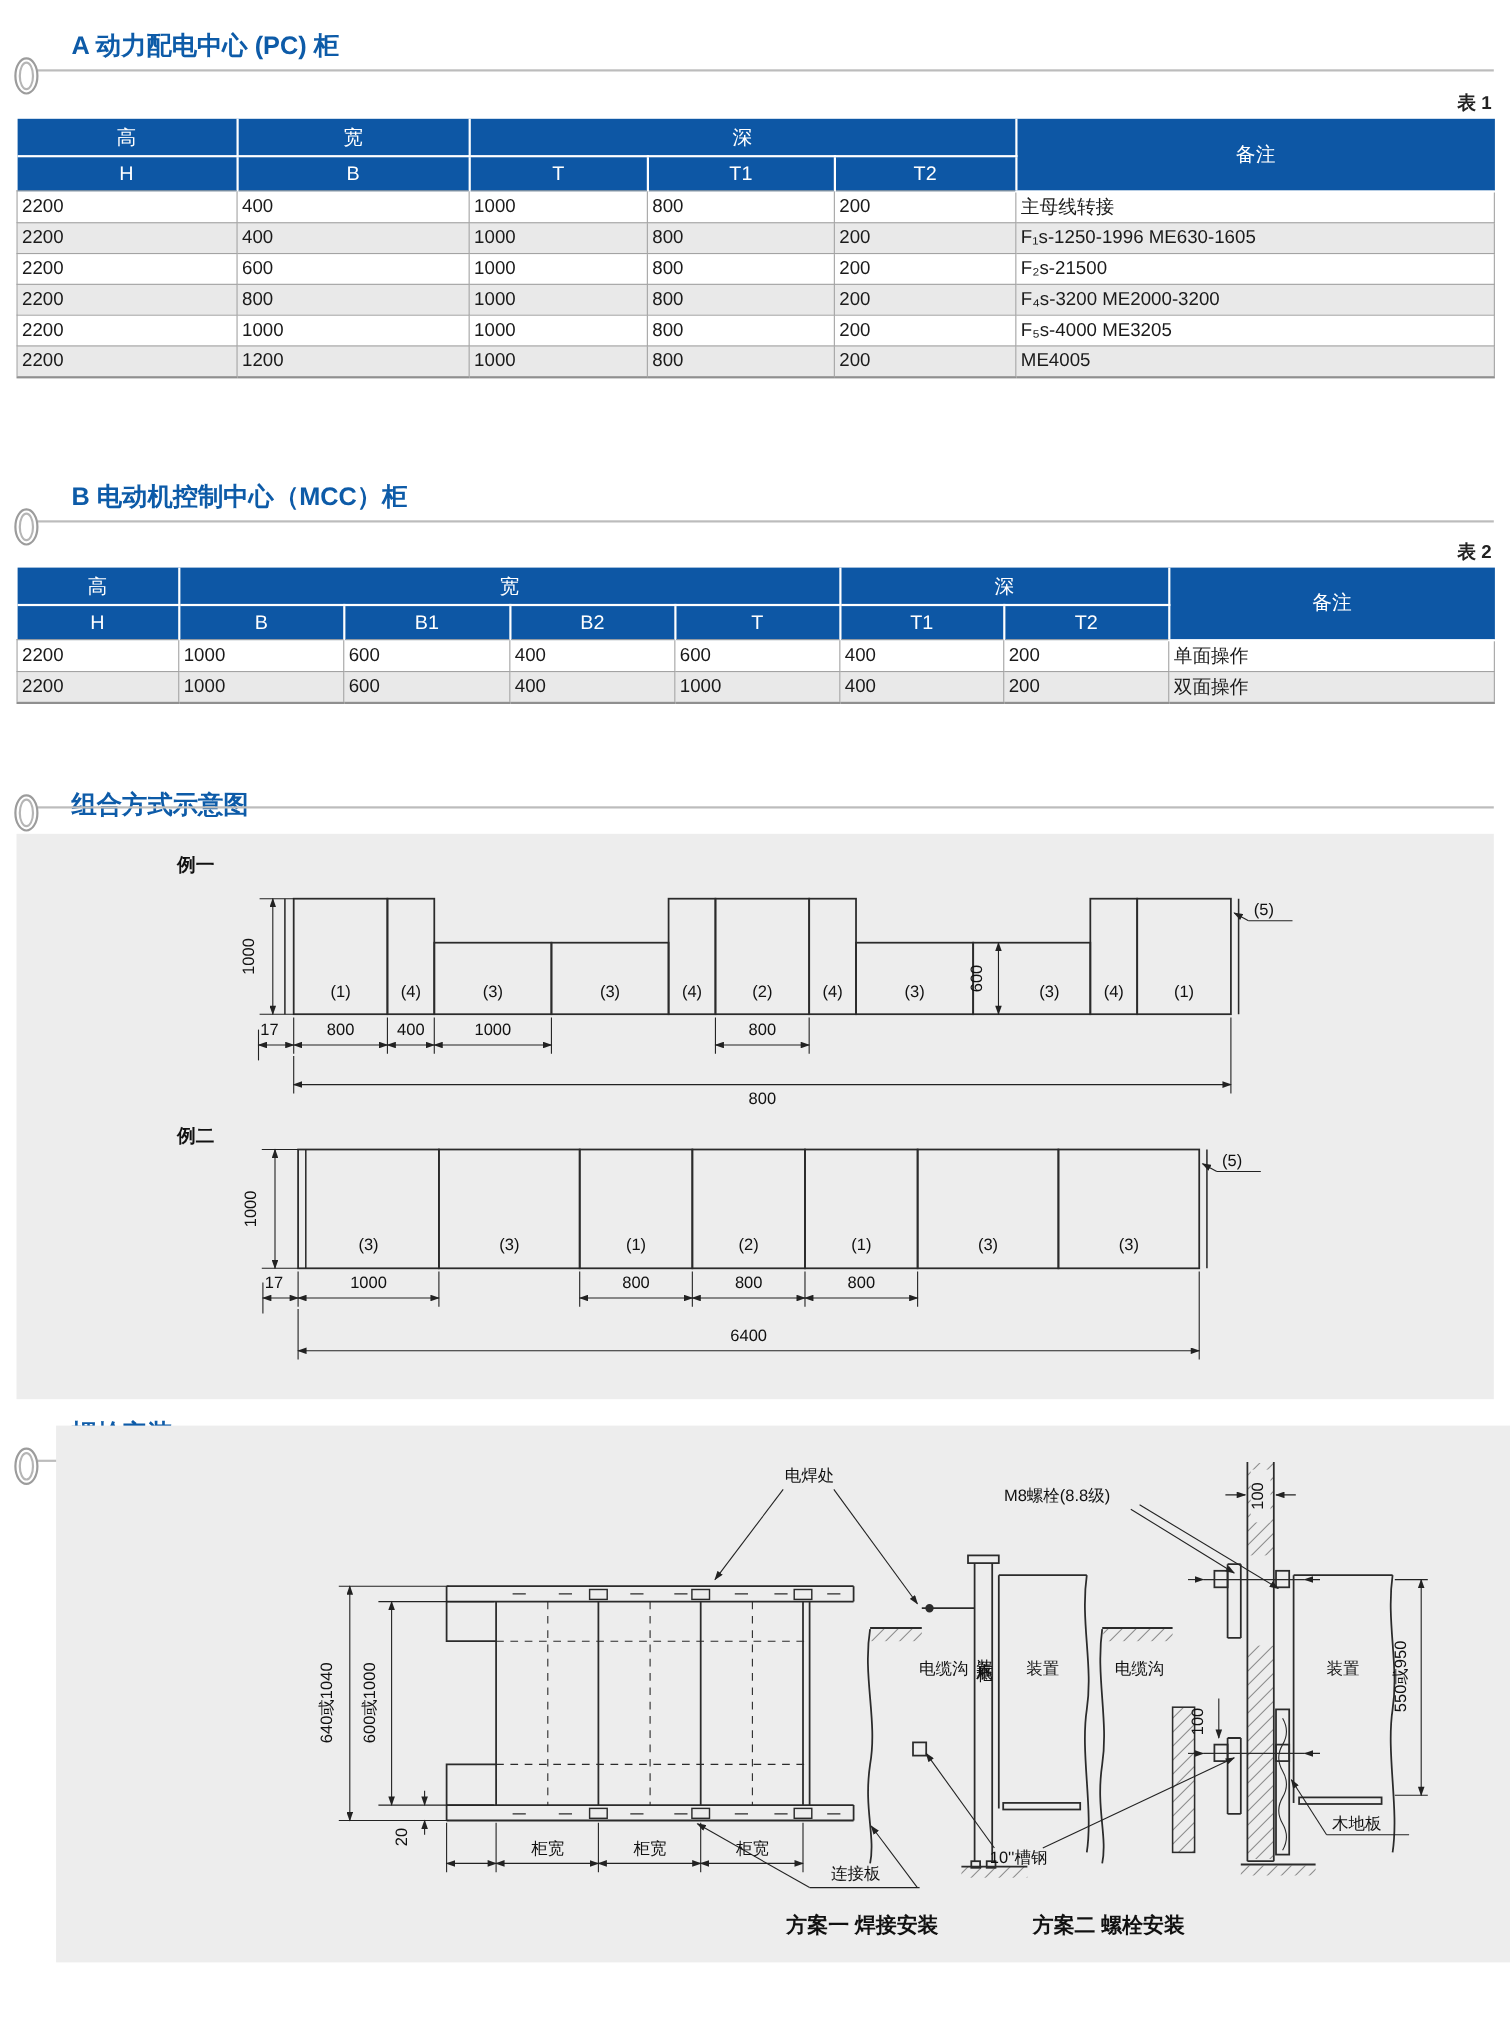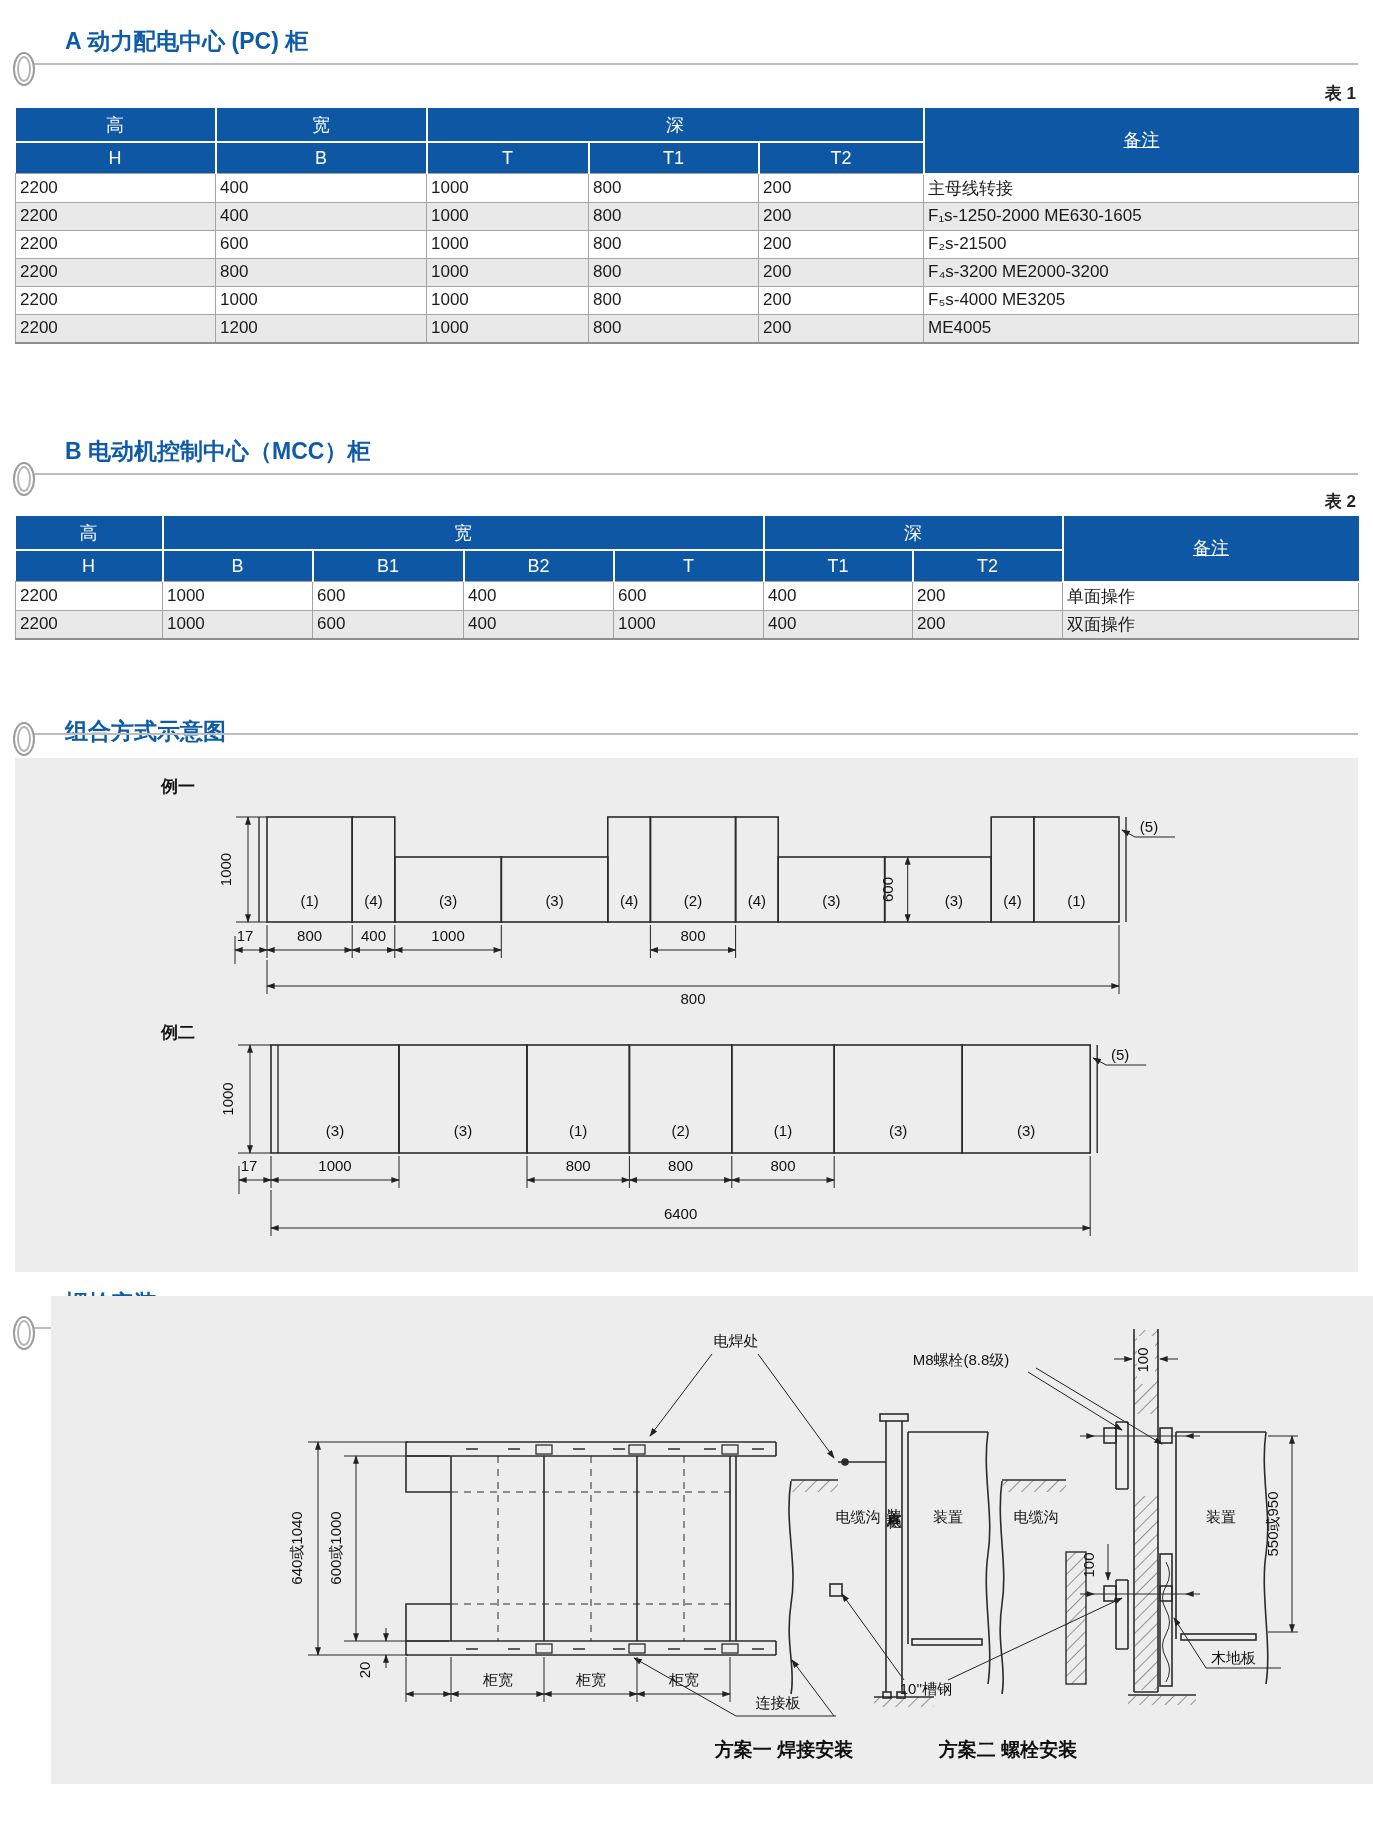--- a/index.html
+++ b/index.html
@@ -11,21 +11,21 @@
         background:#fff;box-sizing:border-box;}
   .ring::after{content:"";position:absolute;left:2px;top:2px;right:2px;bottom:2px;
         border:2px solid #b5b5b5;border-radius:50%;}
   .tbl-label{position:absolute;right:17px;font-size:17px;color:#222;font-weight:bold;}
   table.dtable{position:absolute;left:15px;border-collapse:collapse;table-layout:fixed;}
   .dtable th{background:#0d57a5;color:#fff;font-weight:normal;font-size:18px;padding:0;
         border-right:2px solid #fff;text-align:center;}
   .dtable tr.group-row th{height:33px;border-bottom:2px solid #fff;}
   .dtable tr.sub-row th{height:30px;}
   .dtable th.no-r{border-right:none;}
-  .dtable th.rs{border-bottom:1px solid #9e9e9e;text-decoration:underline;}
+  .dtable th.rs{border-bottom:1px solid #9e9e9e;}
   .dtable td{border:1px solid #a3a3a3;font-size:17px;height:27px;
         color:#1a1a1a;background:#fff;padding:0 4px;}
   .dtable tr.alt td{background:#e9e9e9;}
   .dtable tbody tr:last-child td{border-bottom:2px solid #8f8f8f;}
   .panel{position:absolute;left:15px;width:1343px;background:#ededed;text-align:right;}
   .panel svg{position:absolute;left:0;top:0;}
   svg text{font-family:"Liberation Sans","DejaVu Sans",sans-serif;fill:#111;}
   text.lb{font-size:15px;}
   text.cap{font-size:19px;font-weight:600;}
   .vtext{position:absolute;writing-mode:vertical-rl;text-orientation:upright;
@@ -72,21 +72,21 @@
           <td>800</td>
           <td>200</td>
           <td>主母线转接</td>
         </tr>
         <tr class="alt">
           <td>2200</td>
           <td>400</td>
           <td>1000</td>
           <td>800</td>
           <td>200</td>
-          <td>F₁s-1250-2000 ME630-1605</td>
+          <td>F₁s-1250-1996 ME630-1605</td>
         </tr>
         <tr>
           <td>2200</td>
           <td>600</td>
           <td>1000</td>
           <td>800</td>
           <td>200</td>
           <td>F₂s-21500</td>
         </tr>
         <tr class="alt">

